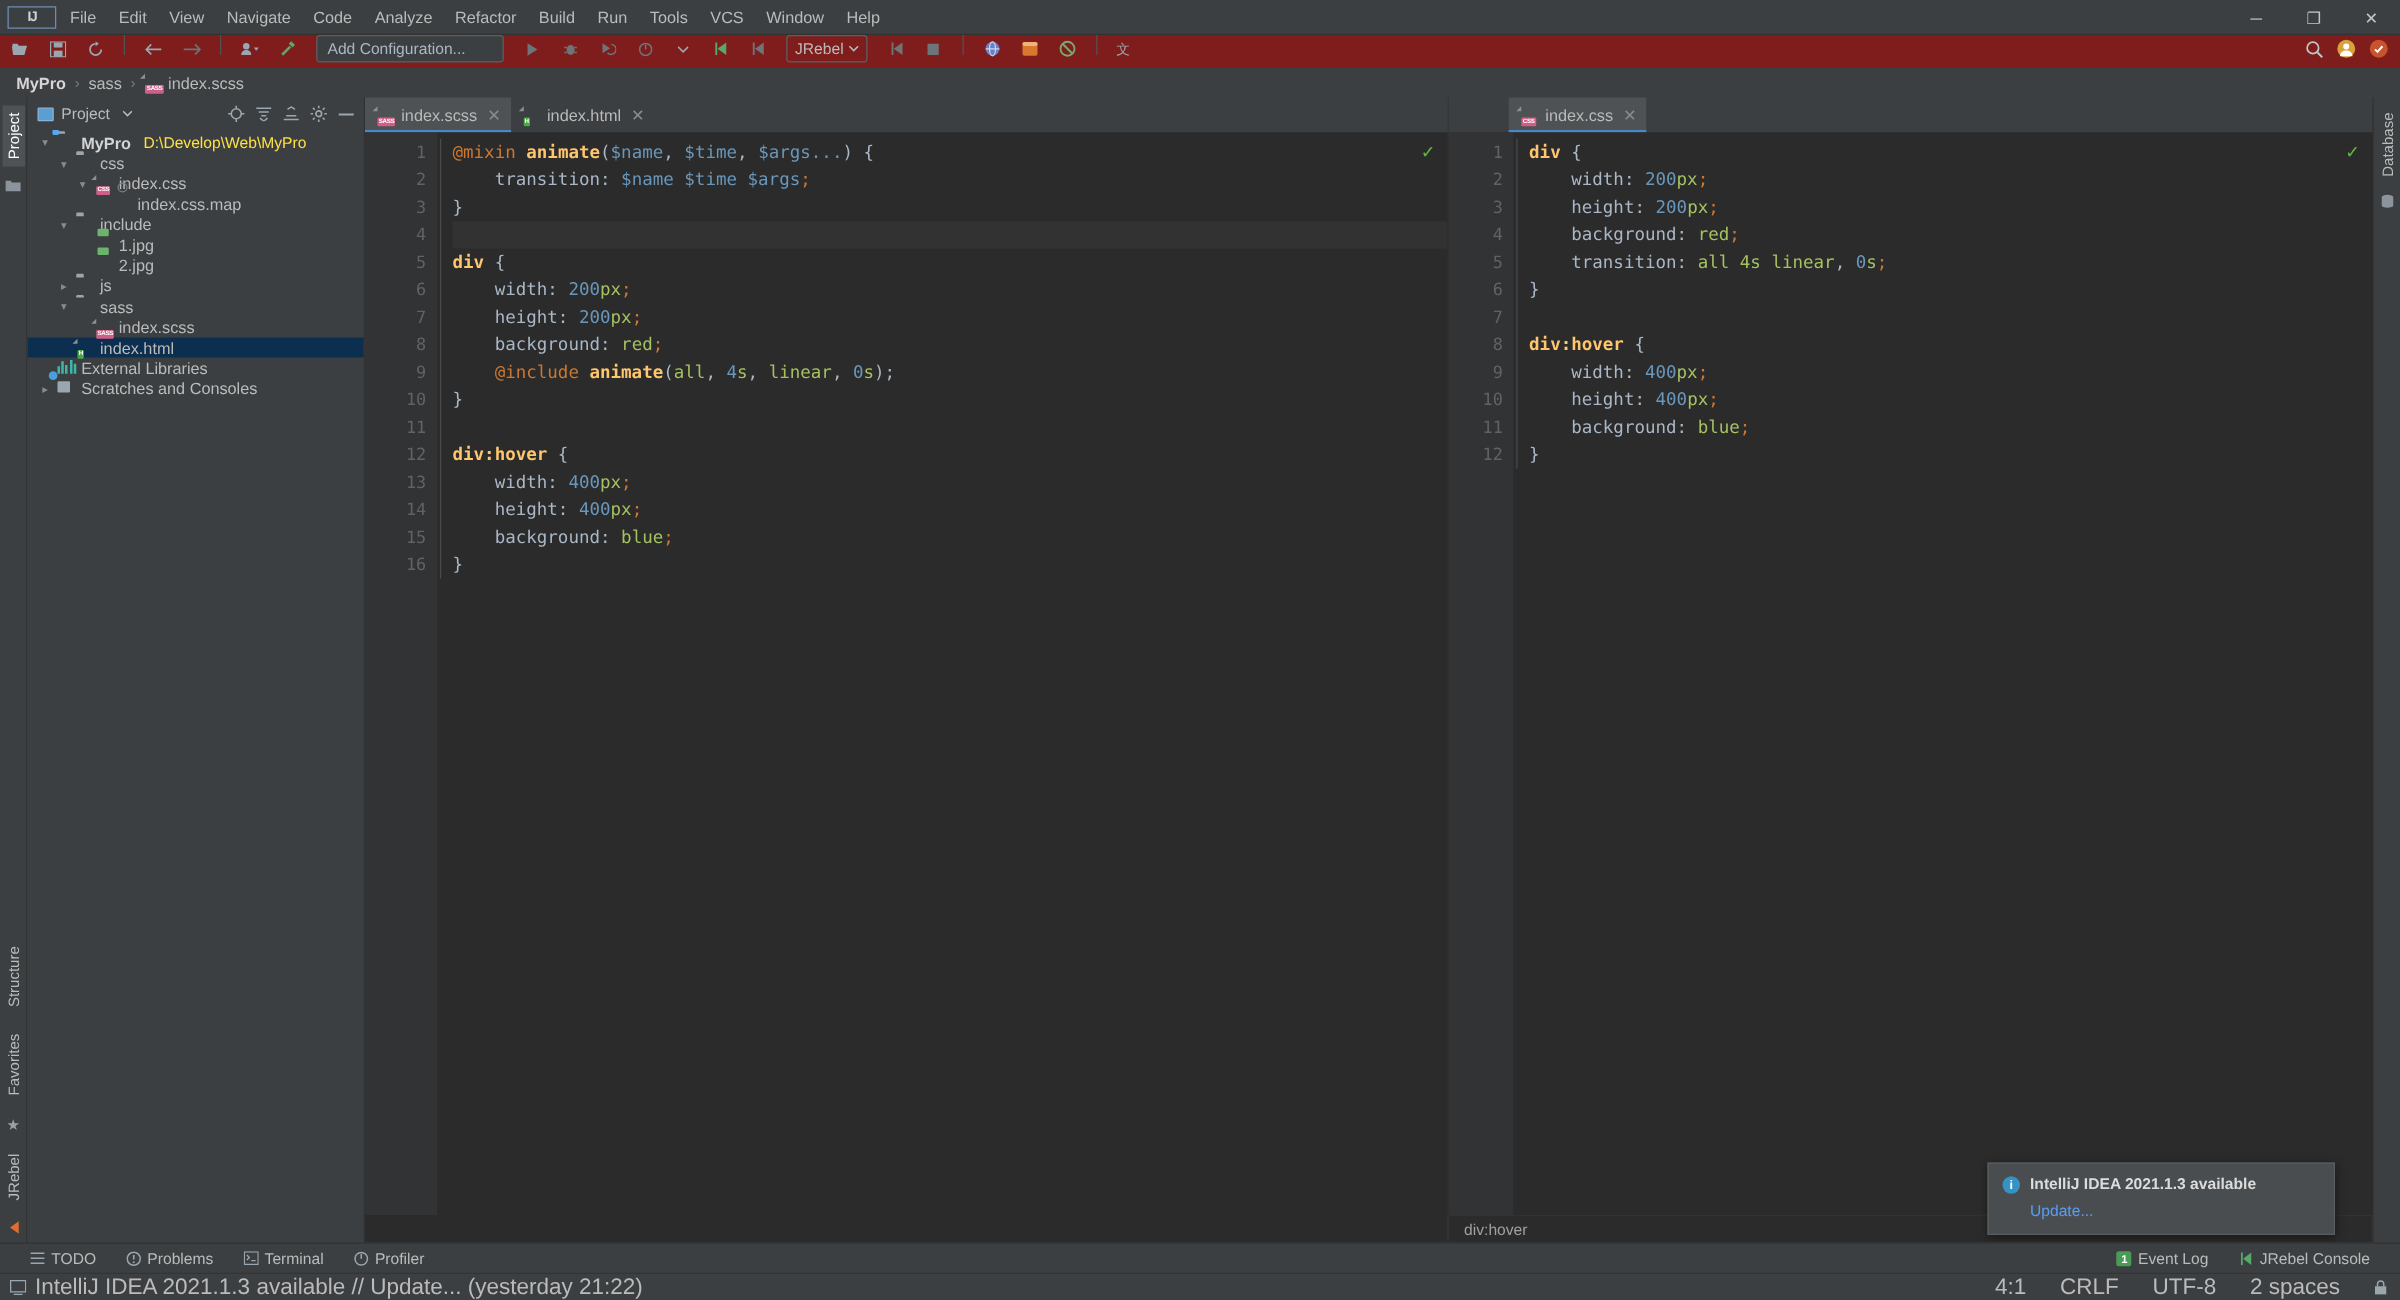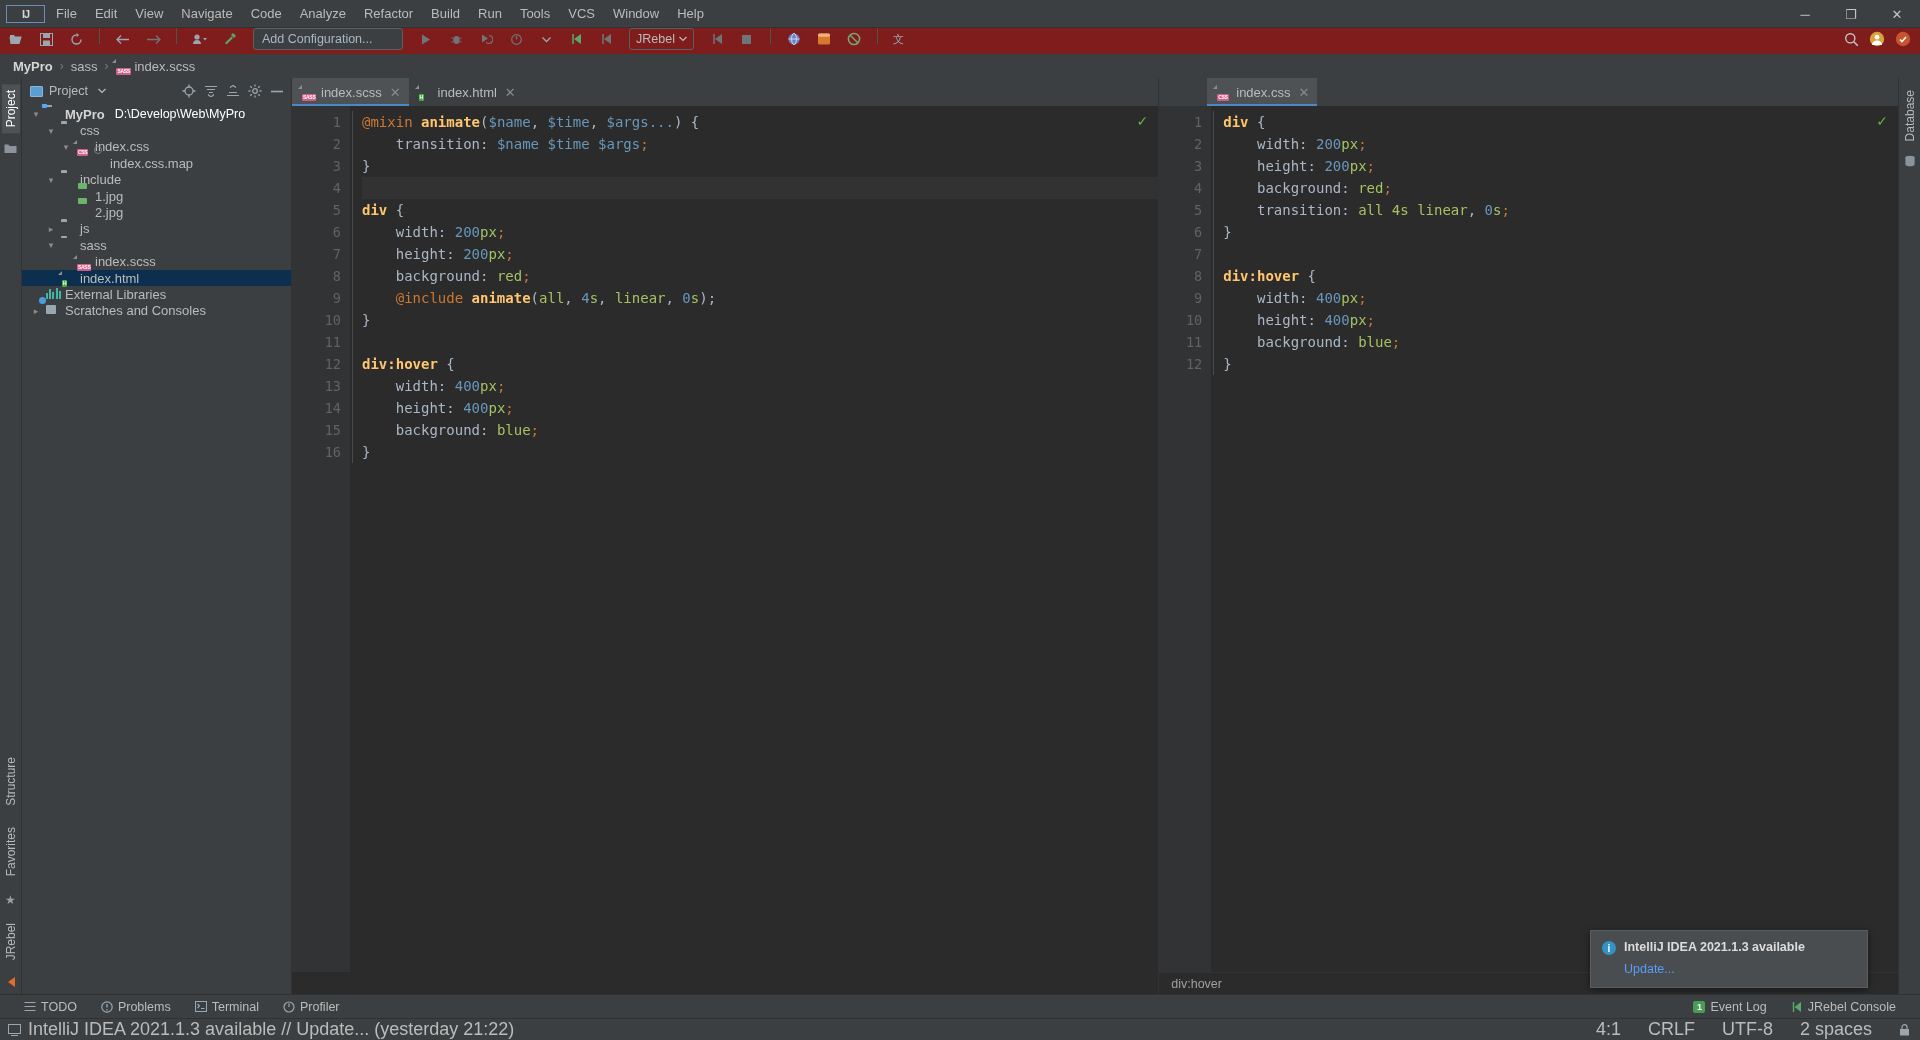--- a/index.html
+++ b/index.html
@@ -95,21 +95,21 @@
   .tree { flex: 1 1 auto; overflow: hidden; padding-top: 2px; font-size: 13px; }
   .trow {
     height: 16.4px; display: flex; align-items: center; gap: 4px; white-space: nowrap;
     padding-right: 6px; color: #bbbbbb;
   }
   .trow.sel { background: #0d2f4f; }
   .tarrow { width: 12px; text-align: center; color: #8b8b8b; font-size: 9px; flex:0 0 12px;}
   .ticon { width: 15px; height: 14px; flex: 0 0 15px; position: relative; }
   .tlabel { font-size: 13px; }
   .tlabel.bold { font-weight: bold; color: #d4d4d4;}
-  .tpath { color: #ffffff; font-size: 12.5px; margin-left: 6px; }
+  .tpath { color: #fde047; font-size: 12.5px; margin-left: 6px; }
 
   
   .ic-folder { width:14px; height:11px; background:#9aa7b0; border-radius:1px 2px 2px 2px; position:relative; margin-top:2px;}
   .ic-folder:before{ content:""; position:absolute; top:-2.5px; left:0; width:6px; height:2.5px; background:#9aa7b0; border-radius:1px 1px 0 0;}
   .ic-folder.mod:after{ content:""; position:absolute; right:-1px; bottom:-1px; width:5px; height:5px; background:#56a8f5; border-radius:1px;}
   
   .ic-file { width:11px; height:13px; background:#c9ccd1; border-radius:1px; position:relative; margin:1px auto 0 1px;}
   .ic-file:before{content:"";position:absolute;right:0;top:0;border-width:0 0 4px 4px;border-style:solid;border-color:transparent transparent #8c9096 transparent;}
   .badge {
     position:absolute; left:0; bottom:-1px; font-size:5px; line-height:5px; font-weight:bold;

